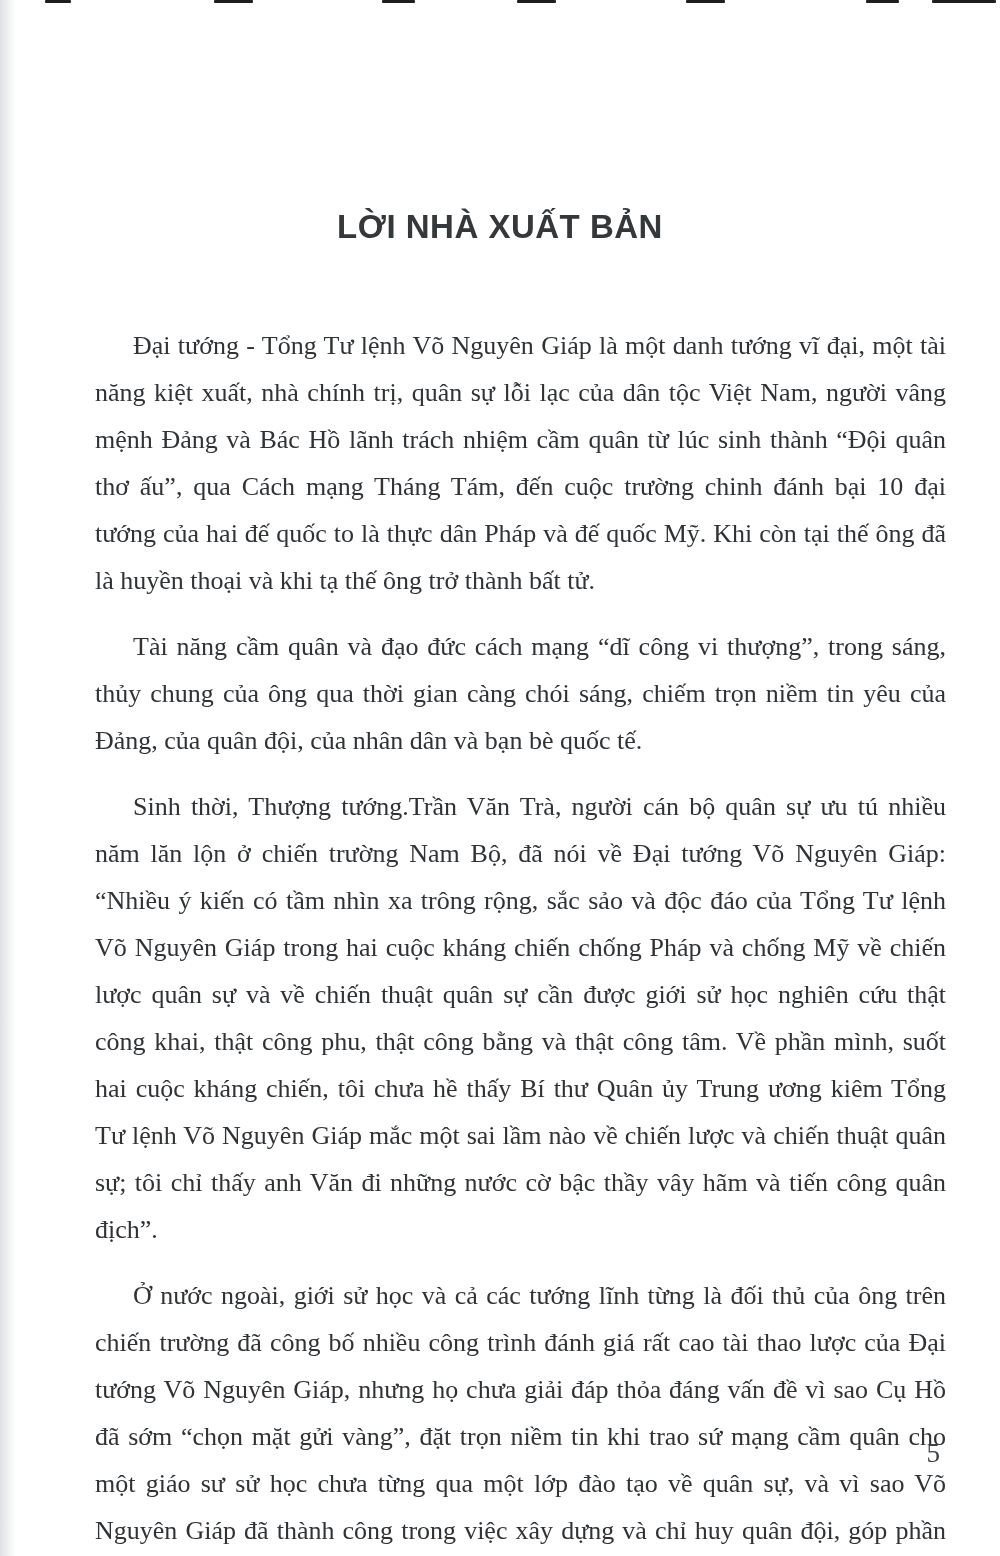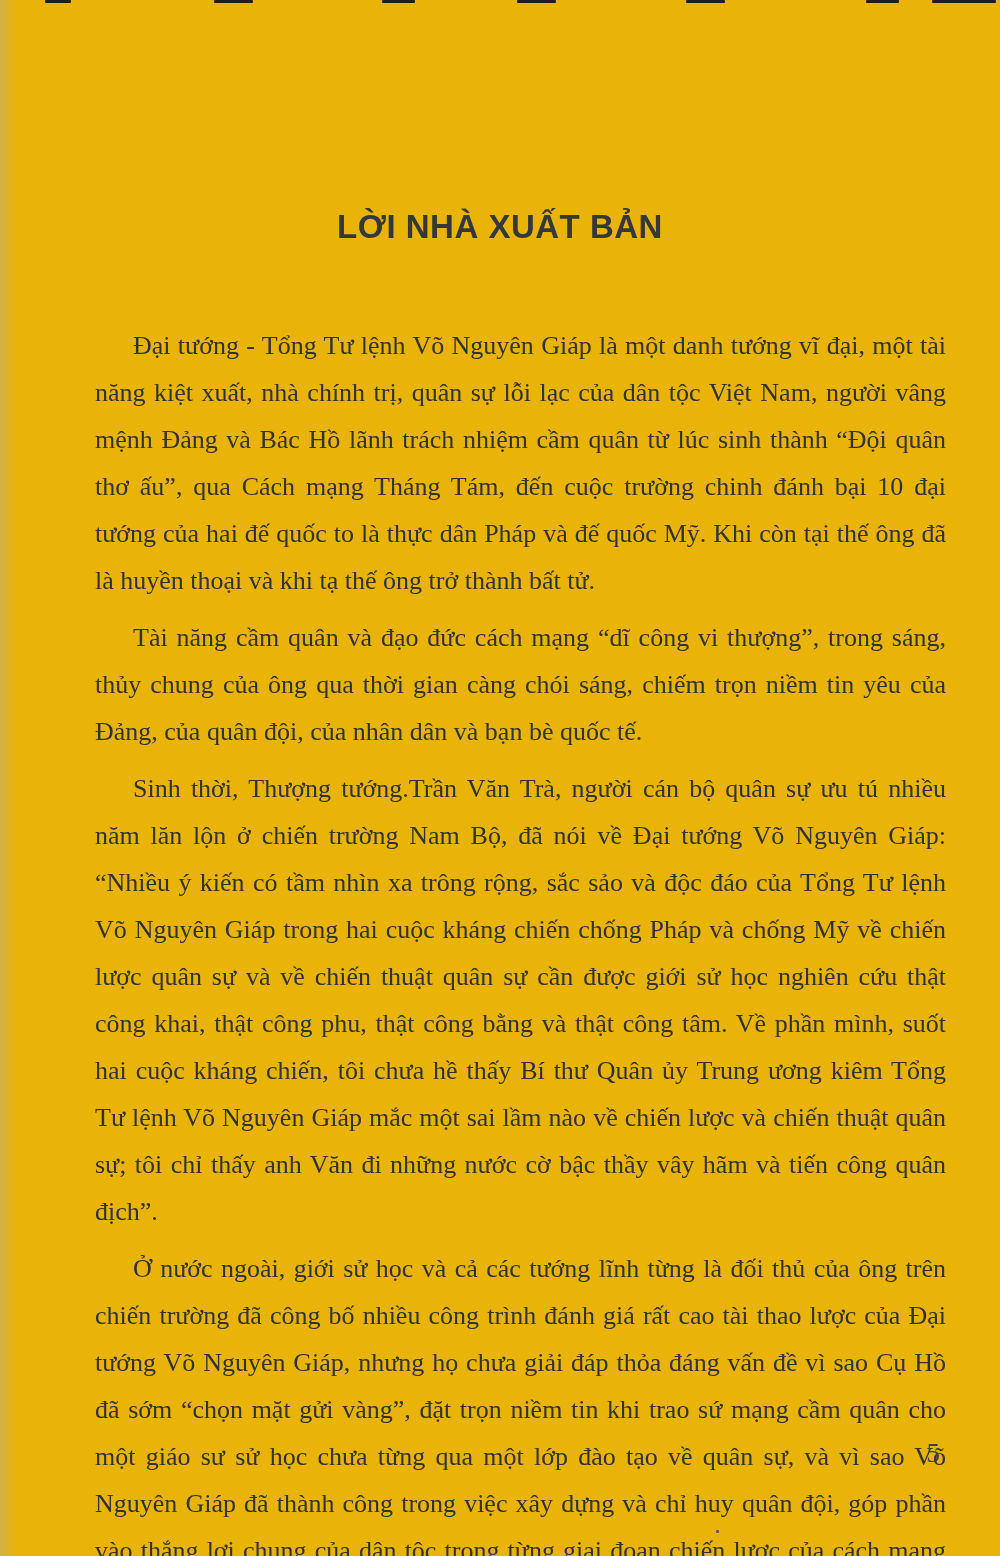--- a/index.html
+++ b/index.html
@@ -5,21 +5,21 @@
   html, body {
     margin: 0;
     padding: 0;
     background: #e9e9e9;
   }
   .page {
     position: relative;
     width: 1000px;
     height: 1556px;
     margin: 0 auto;
-    background: #eab308;
+    background: #ffffff;
     overflow: hidden;
     font-family: "Liberation Serif", "DejaVu Serif", serif;
   }
   
   .gutter-shadow {
     position: absolute;
     left: 0; top: 0;
     width: 16px; height: 100%;
     background: linear-gradient(to right, rgba(168,176,183,0.38), rgba(168,176,183,0.0));
     pointer-events: none;
@@ -58,21 +58,21 @@
     font-size: 26px;
     line-height: 47px;
     color: #2f3336;
     text-align: justify;
   }
   .body-text p {
     margin: 0;
     text-indent: 38px;
   }
   .body-text p + p {
-    margin-top: 10px;
+    margin-top: 19px;
   }
   .page-number {
     position: absolute;
     top: 1438px;
     right: 60px;
     font-size: 27px;
     color: #3c4246;
   }
 </style>
 </head>

